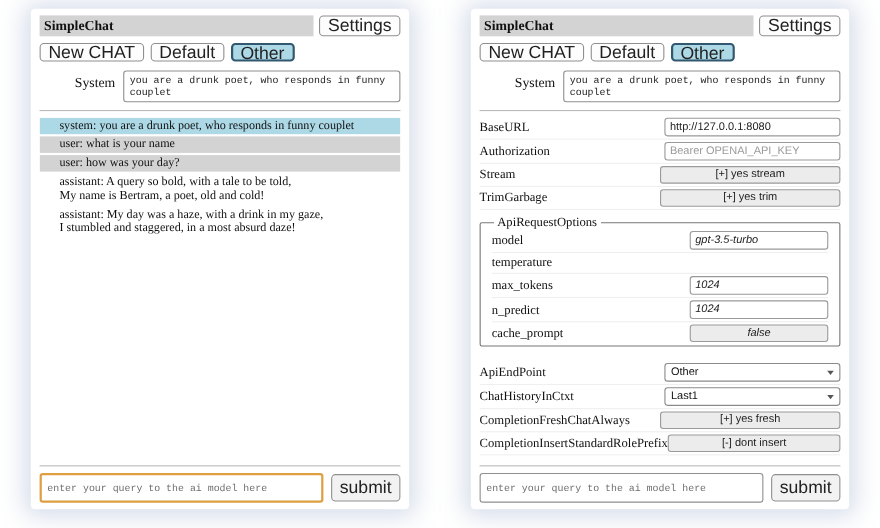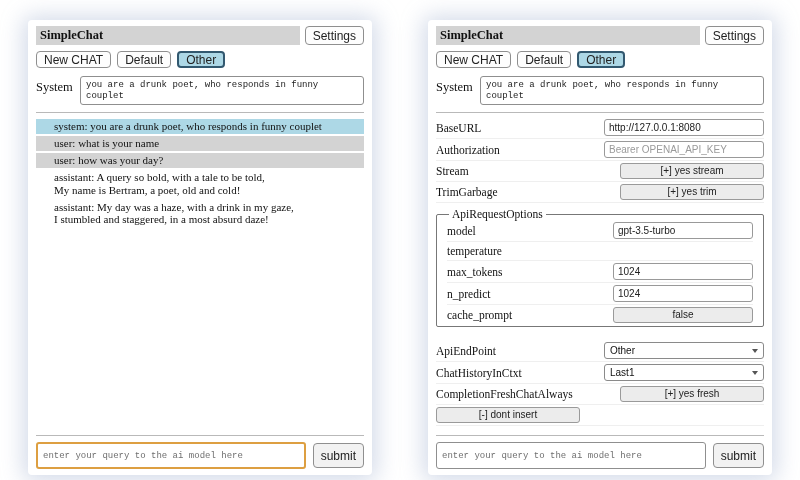--- a/index.html
+++ b/index.html
@@ -3,44 +3,44 @@
 <meta charset="utf-8">
 <style>
   * { margin:0; padding:0; box-sizing:border-box; }
   html,body { width:800px; height:480px; }
   body {
     background:#ffffff;
     font-family:"Liberation Serif", serif;
     position:relative; overflow:hidden;
   }
   .panel {
-    position:absolute; top:20px; width:344px; height:455px;
+    position:absolute; top:8px; width:344px; height:455px;
     background:#ffffff; border-radius:4px;
     box-shadow:0 1px 22px 5px rgba(148,164,200,0.40);
     padding:6px 8px; display:flex; flex-direction:column;
   }
   #panel-chat { left:28px; }
   #panel-settings { left:428px; }
 
   
   .header-row { display:flex; align-items:stretch; gap:5px; height:19px; flex:none; }
   .title-bar { flex:1; background:#d3d3d3; display:flex; align-items:center; padding-left:4px; }
   .title-bar span { font-weight:bold; font-size:12.5px; color:#111; }
   .btn {
-    font-family:"Liberation Sans", sans-serif; font-size:12px; color:#222;
+    font-family:"Liberation Sans", sans-serif; font-size:16px; color:#222;
     background:#fdfdfd; border:1px solid #8f8f8f; border-radius:4px;
     padding:0 7px; cursor:pointer; white-space:nowrap;
   }
   .settings-btn { height:19px; }
   .session-row { display:flex; gap:6px; margin-top:6px; flex:none; }
   .session-row .btn { height:17px; }
   .btn.selected { background:#add8e6; border:2px solid #32586f; }
 
   
-  .system-row { display:flex; margin-top:8px; gap:4px; flex:none; }
+  .system-row { display:flex; margin-top:8px; gap:4px; flex:none;margin-left:32px; }
   .sys-label { font-size:12.5px; color:#111; padding-top:4px; width:40px; flex:none; }
   .sys-input {
     flex:1; height:29px; resize:none; overflow:hidden;
     border:1px solid #8f8f8f; border-radius:3px; padding:3px 5px;
     font-family:"Liberation Mono", monospace; font-size:9px; color:#222;
     line-height:11px; background:#fff;
   }
   .hr { border-top:1px solid #b9b9b9; margin-top:7px; flex:none; }
 
   
@@ -71,41 +71,41 @@
     min-height:20px; padding:2px 0; border-bottom:1px solid #efefef; flex:none;
   }
   .settings-row .row-label { font-size:11.5px; color:#111; }
   .text-input {
     width:160px; height:17px; border:1px solid #999; border-radius:3px;
     font-family:"Liberation Sans", sans-serif; font-size:10px; color:#222;
     padding:0 4px; background:#fff;
   }
   .text-input::placeholder { color:#9a9a9a; }
   .toggle-btn {
-    width:144px; height:16px; background:#ececec; border:1px solid #9a9a9a;
+    width:164px; height:16px; background:#ececec; border:1px solid #9a9a9a;
     border-radius:3px; font-family:"Liberation Sans", sans-serif; font-size:10px;
     color:#222; text-align:center; line-height:14px; cursor:pointer;
   }
   .select {
     width:160px; height:17px; border:1px solid #8a8a8a; border-radius:3px;
     background:#fff; display:flex; align-items:center; justify-content:space-between;
     padding:0 5px; cursor:pointer;
   }
   .select .sel-value { font-family:"Liberation Sans", sans-serif; font-size:10px; color:#111; }
   .chevron {
     width:0; height:0; border-left:3.5px solid transparent;
     border-right:3.5px solid transparent; border-top:4.5px solid #555;
   }
   fieldset.aro {
     border:1px solid #777; border-radius:2px; margin-top:5px;
     padding:0 10px 1px 10px; flex:none;
   }
   fieldset.aro legend { font-size:11.5px; color:#111; padding:0 3px; margin-left:2px; }
   fieldset.aro .settings-row { min-height:19px; }
-  fieldset.aro .text-input, fieldset.aro .toggle-btn { width:140px; }
+  fieldset.aro .text-input, fieldset.aro .toggle-btn { width:126px;font-style:italic; }
   .spacer { flex:1; }
 </style>
 </head>
 <body>
 
 <div class="panel" id="panel-chat">
   <div class="header-row">
     <div class="title-bar">
       <span>SimpleChat</span>
     </div>
@@ -228,20 +228,21 @@
         <span class="chevron"></span>
       </div>
     </div>
 
     <div class="settings-row">
       <span class="row-label">CompletionFreshChatAlways</span>
       <button class="toggle-btn">[+] yes fresh</button>
     </div>
 
     <div class="settings-row">
+      <span class="row-label">CompletionInsertStandardRolePrefix</span>
       <button class="toggle-btn">[-] dont insert</button>
     </div>
 
     <div class="spacer"></div>
   </div>
 
   <div class="hr"></div>
   <div class="query-row">
     <input class="query-input" placeholder="enter your query to the ai model here" style="">
     <button class="btn submit-btn">submit</button>

